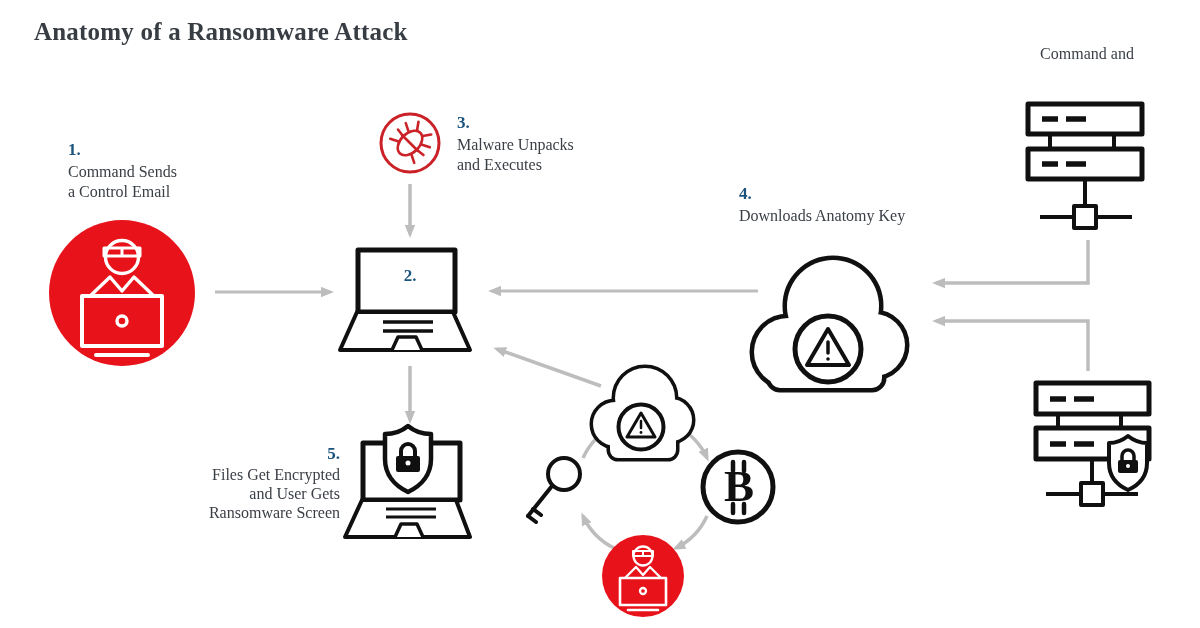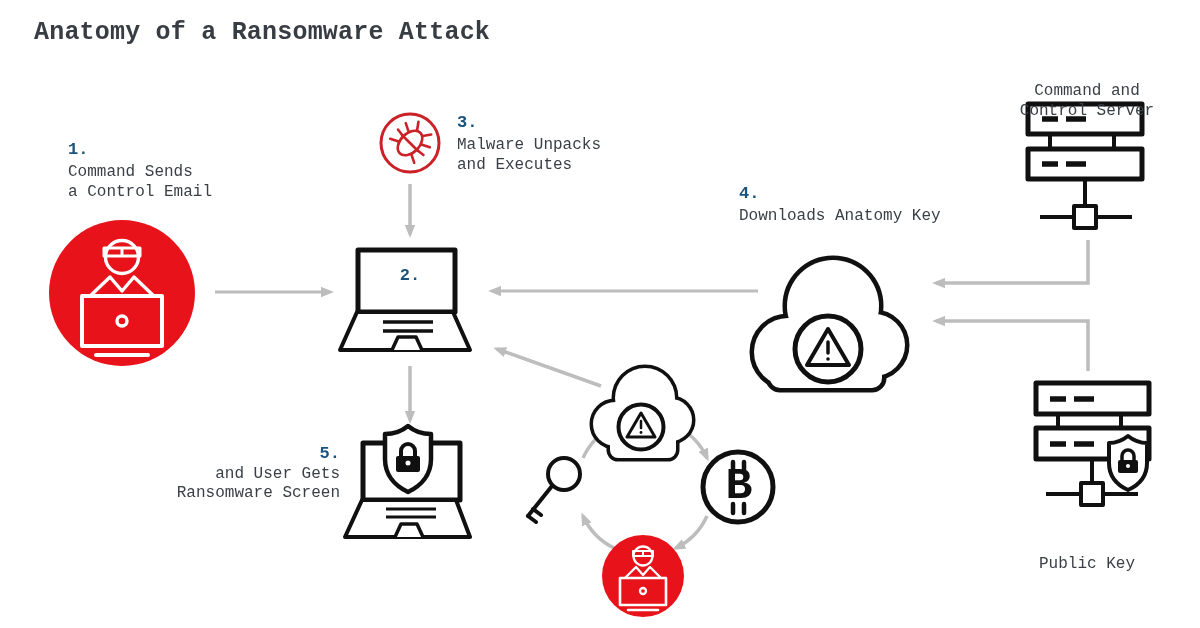--- a/index.html
+++ b/index.html
@@ -1,28 +1,28 @@
 <!DOCTYPE html>
 <html><head>
 <meta charset="utf-8">
 <style>
   html,body{margin:0;padding:0;background:#ffffff;}
   #canvas{
     position:relative;width:1200px;height:628px;background:#ffffff;
-    font-family:Liberation Mono, monospace;overflow:hidden;
+    font-family:Liberation Serif, serif;overflow:hidden;
   }
   #art{position:absolute;left:0;top:0;}
   .txt{position:absolute;color:#3a3f46;font-size:16px;line-height:20px;}
   .title{
     position:absolute;left:34px;top:18px;
     font-size:25px;font-weight:700;color:#383d44;letter-spacing:.2px;
   }
   .stepnum{display:block;font-size:17px;font-weight:700;color:#1a537d;margin-bottom:2px;}
   .right{text-align:right;}
-  .center{text-align:center;margin-top:37px;}
+  .center{text-align:center;}
   .num2{
     position:absolute;left:390px;top:266px;width:40px;text-align:center;
     font-size:17px;font-weight:700;color:#1a537d;
   }
   .btc{
     position:absolute;left:721px;top:464px;width:36px;text-align:center;
     font-size:45px;line-height:45px;font-weight:700;color:#101010;
   }
 </style>
 </head>
@@ -205,28 +205,27 @@
     <div>and Executes</div>
   </div>
 
   <div class="txt" style="left:739px;top:184px;">
     <span class="stepnum">4.</span>
     <div>Downloads Anatomy Key</div>
   </div>
 
   <div class="txt right" style="left:130px;top:444px;width:210px;line-height:19px;">
     <span class="stepnum">5.</span>
+    <div>Files Get Encrypted</div>
     <div>and User Gets</div>
     <div>Ransomware Screen</div>
   </div>
 
   <div class="num2">2.</div>
 
   <div class="txt center" style="left:1006px;top:44px;width:162px;">
     <div>Command and</div>
-    <div>Control Server</div>
-  </div>
-
-  <div class="txt center" style="left:1006px;top:517px;width:162px;">Public Key</div>
+  </div>
+
 
   <div class="btc">B</div>
 
 </div>
 
 </body></html>

